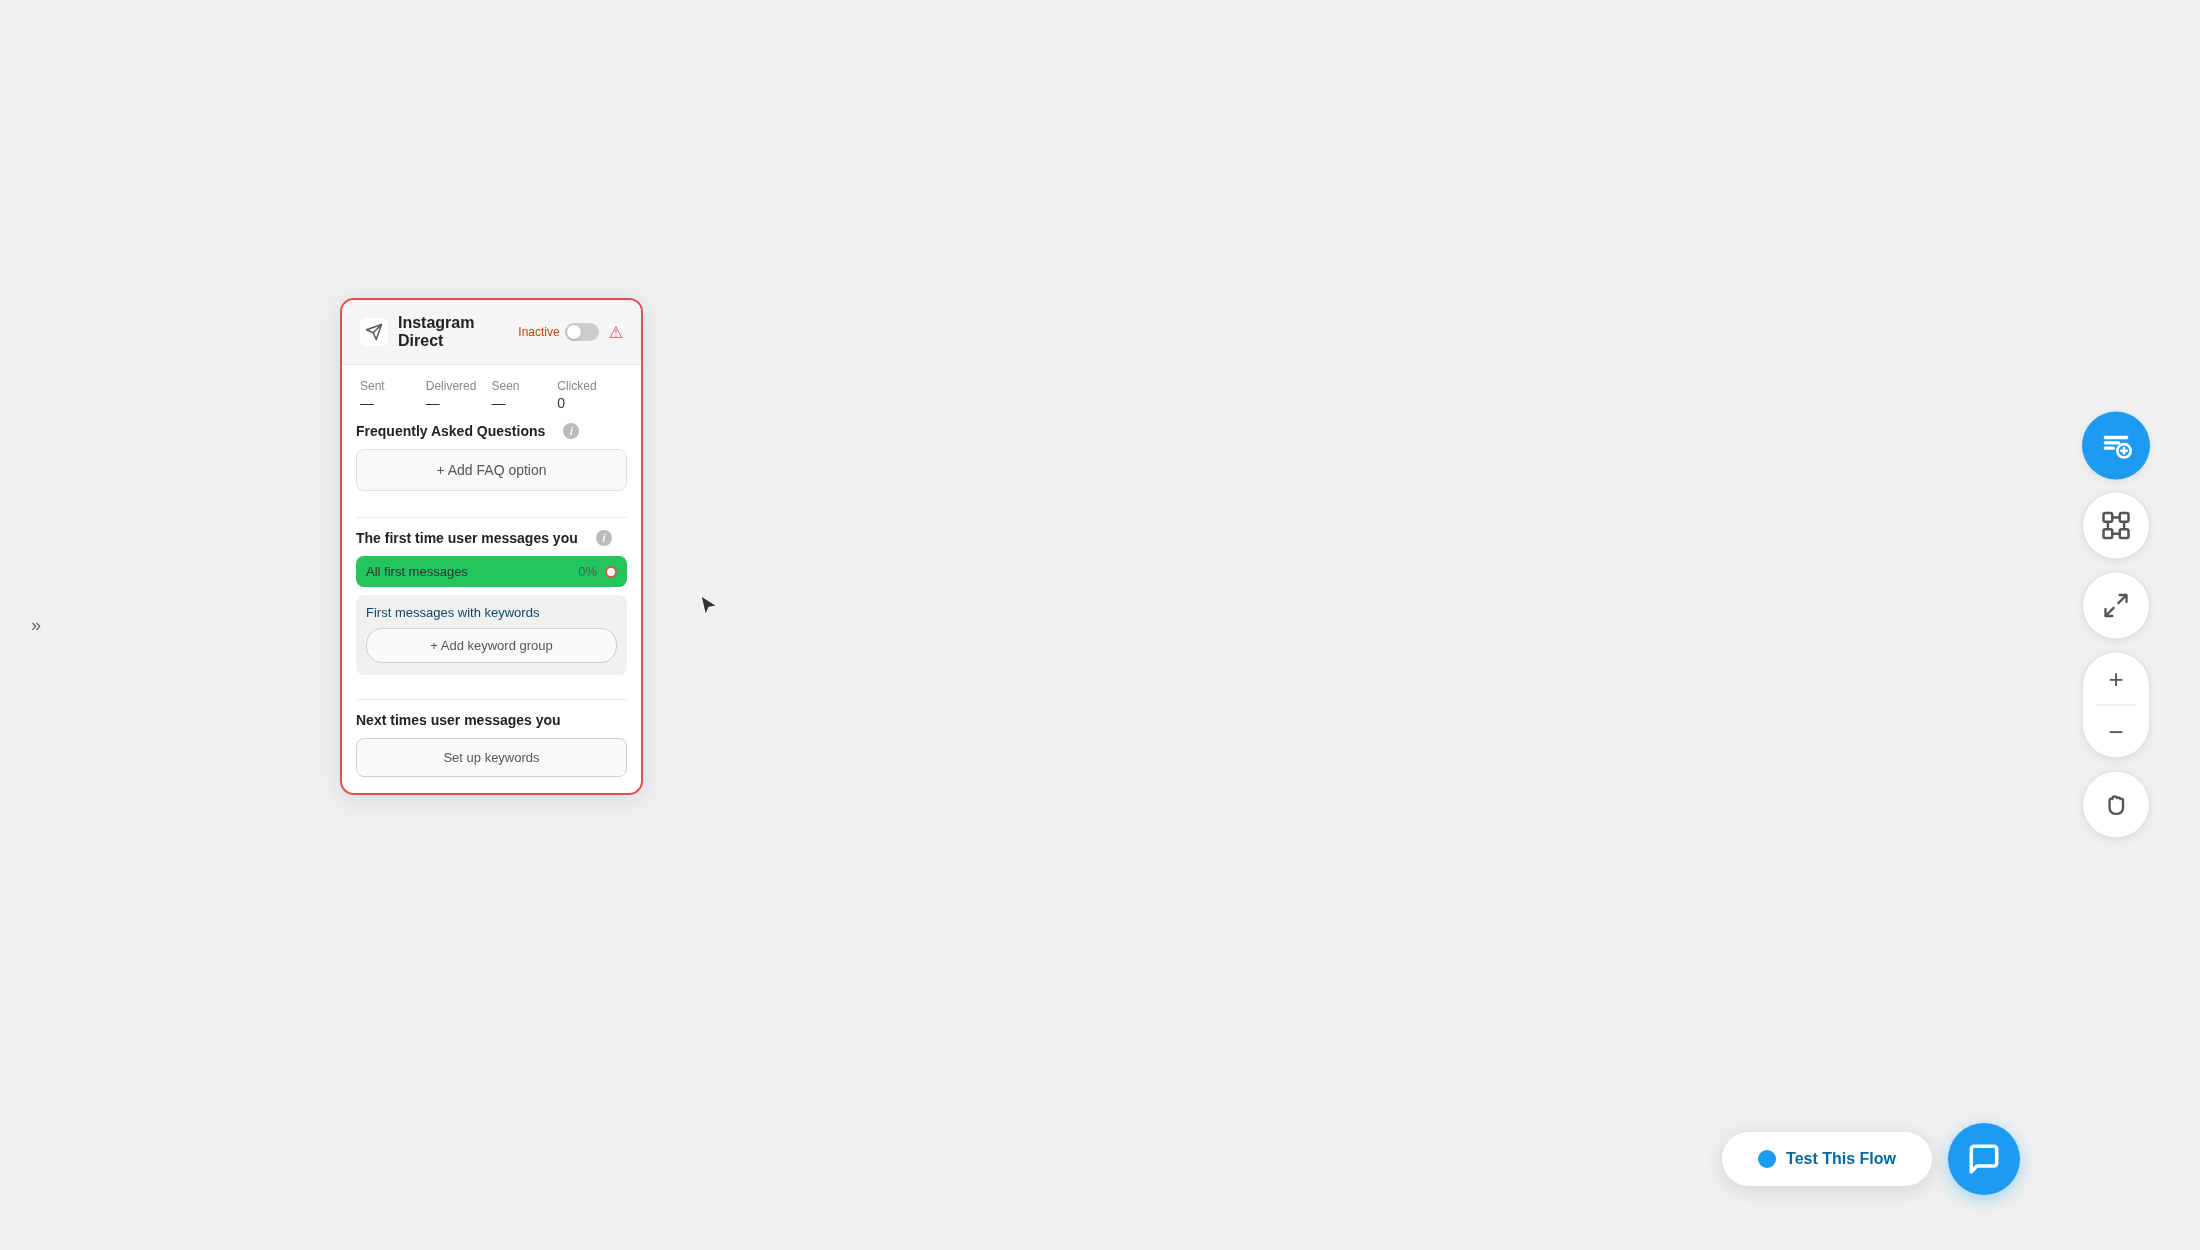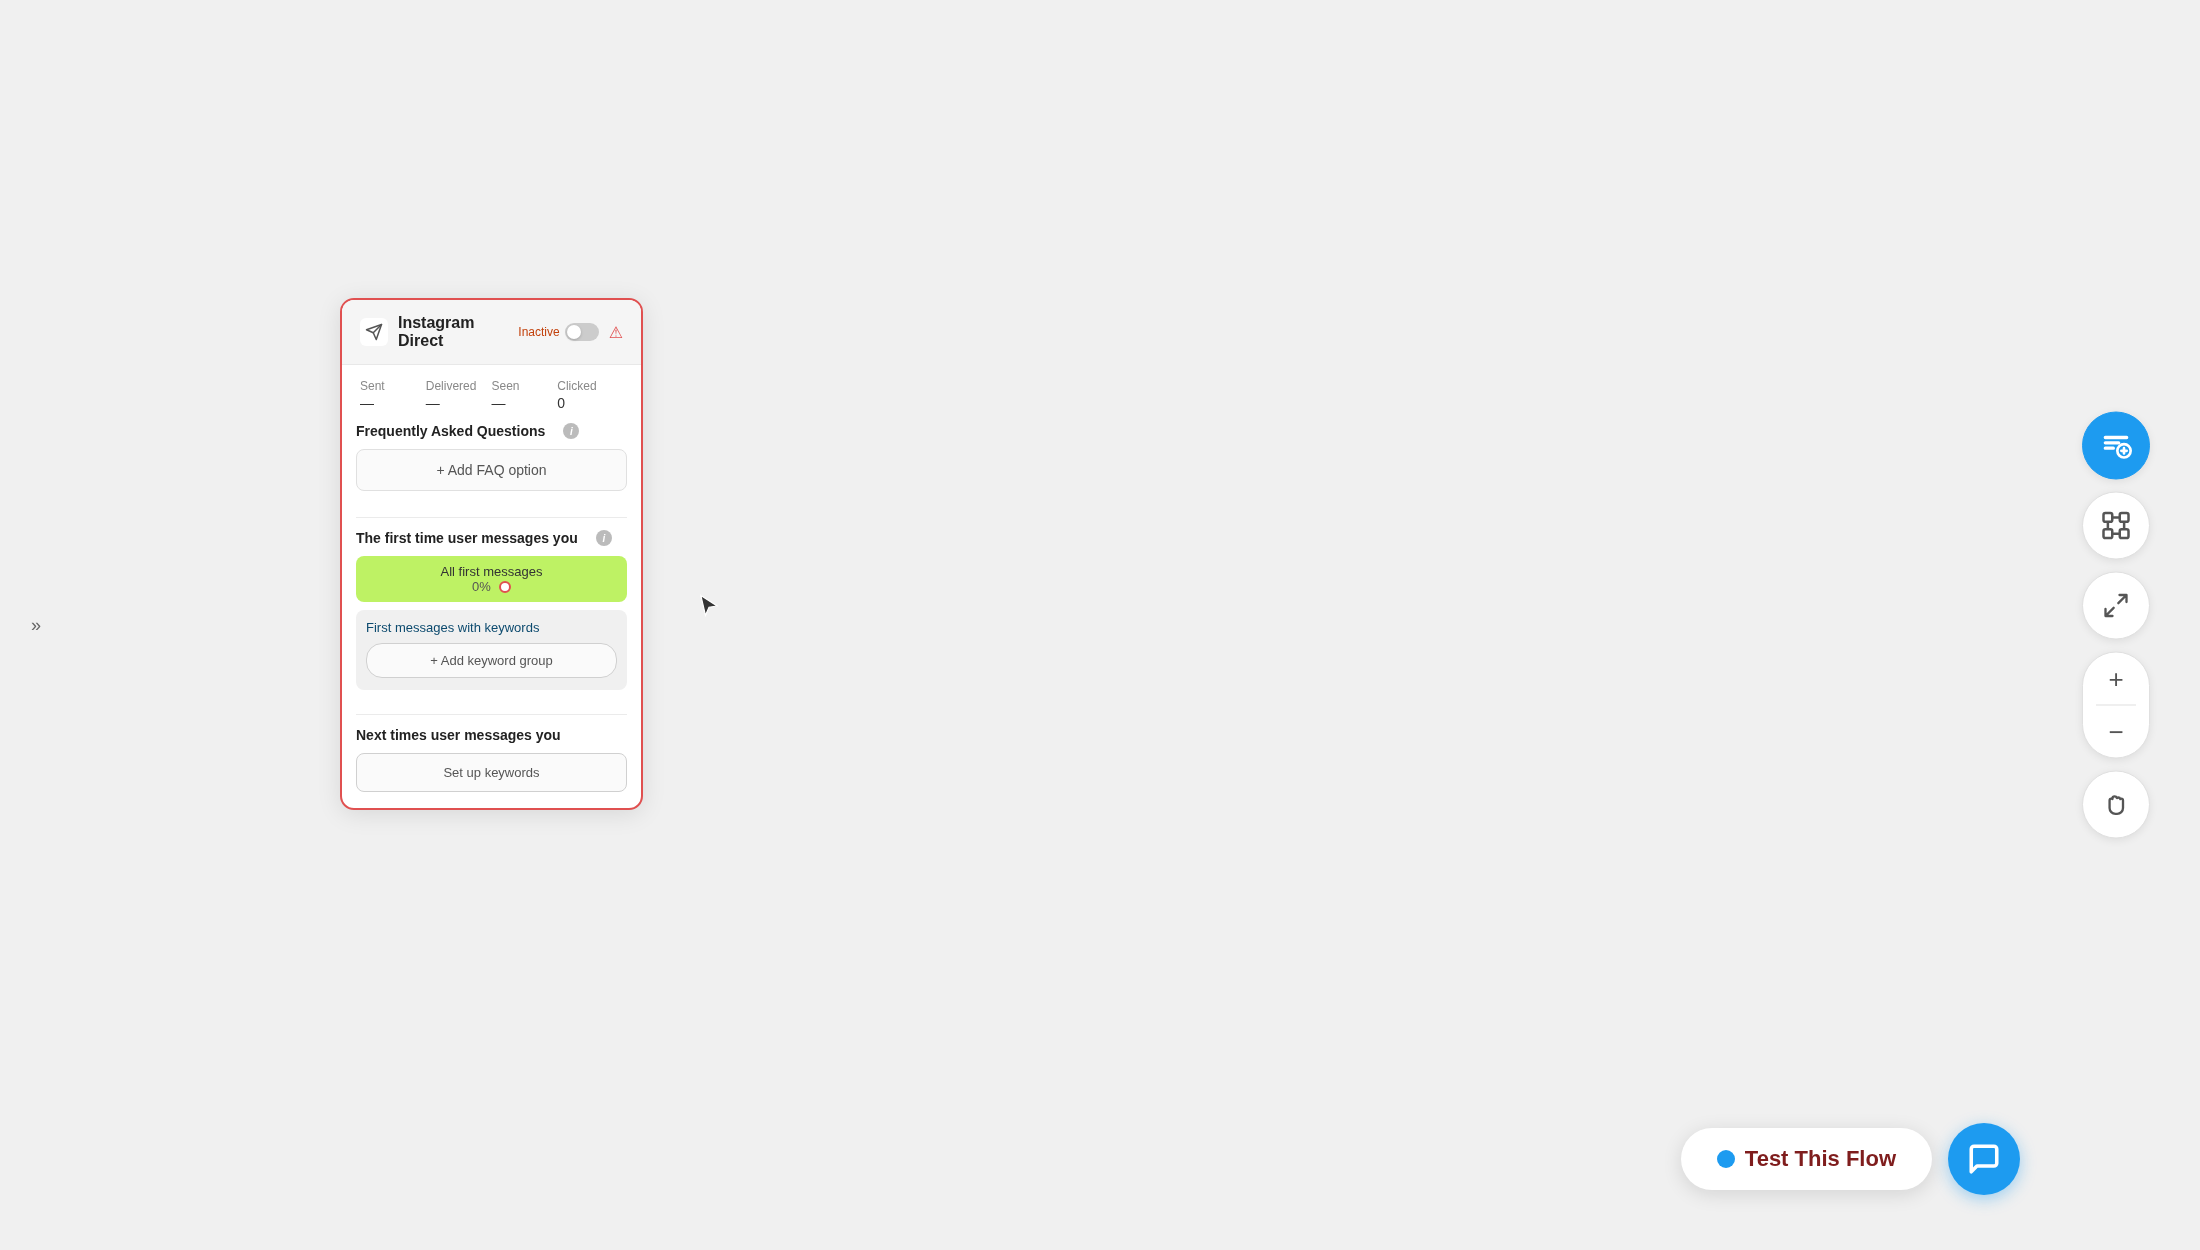--- a/index.html
+++ b/index.html
@@ -189,24 +189,23 @@
     
     .first-time-section {
       padding: 0 14px 12px;
     }
 
     .message-row {
       display: flex;
       align-items: center;
       justify-content: space-between;
       padding: 8px 10px;
-      background: #bef264;
+      background: #22c55e;
       border-radius: 8px;
       margin-bottom: 8px;
-      flex-direction: column;
     }
 
     .message-row-label {
       font-size: 13px;
       color: #333;
     }
 
     .message-row-right {
       display: flex;
       align-items: center;
@@ -355,23 +354,23 @@
       display: flex;
       align-items: center;
       gap: 16px;
     }
 
     .test-flow-btn {
       background: #fff;
       border: none;
       border-radius: 50px;
       padding: 18px 36px;
-      font-size: 22px;
+      font-size: 16px;
       font-weight: 600;
-      color: #7f1d1d;
+      color: #0369a1;
       box-shadow: 0 4px 20px rgba(0,0,0,0.12);
       cursor: pointer;
       display: flex;
       align-items: center;
       gap: 10px;
     }
 
     .test-flow-dot {
       width: 18px;
       height: 18px;

